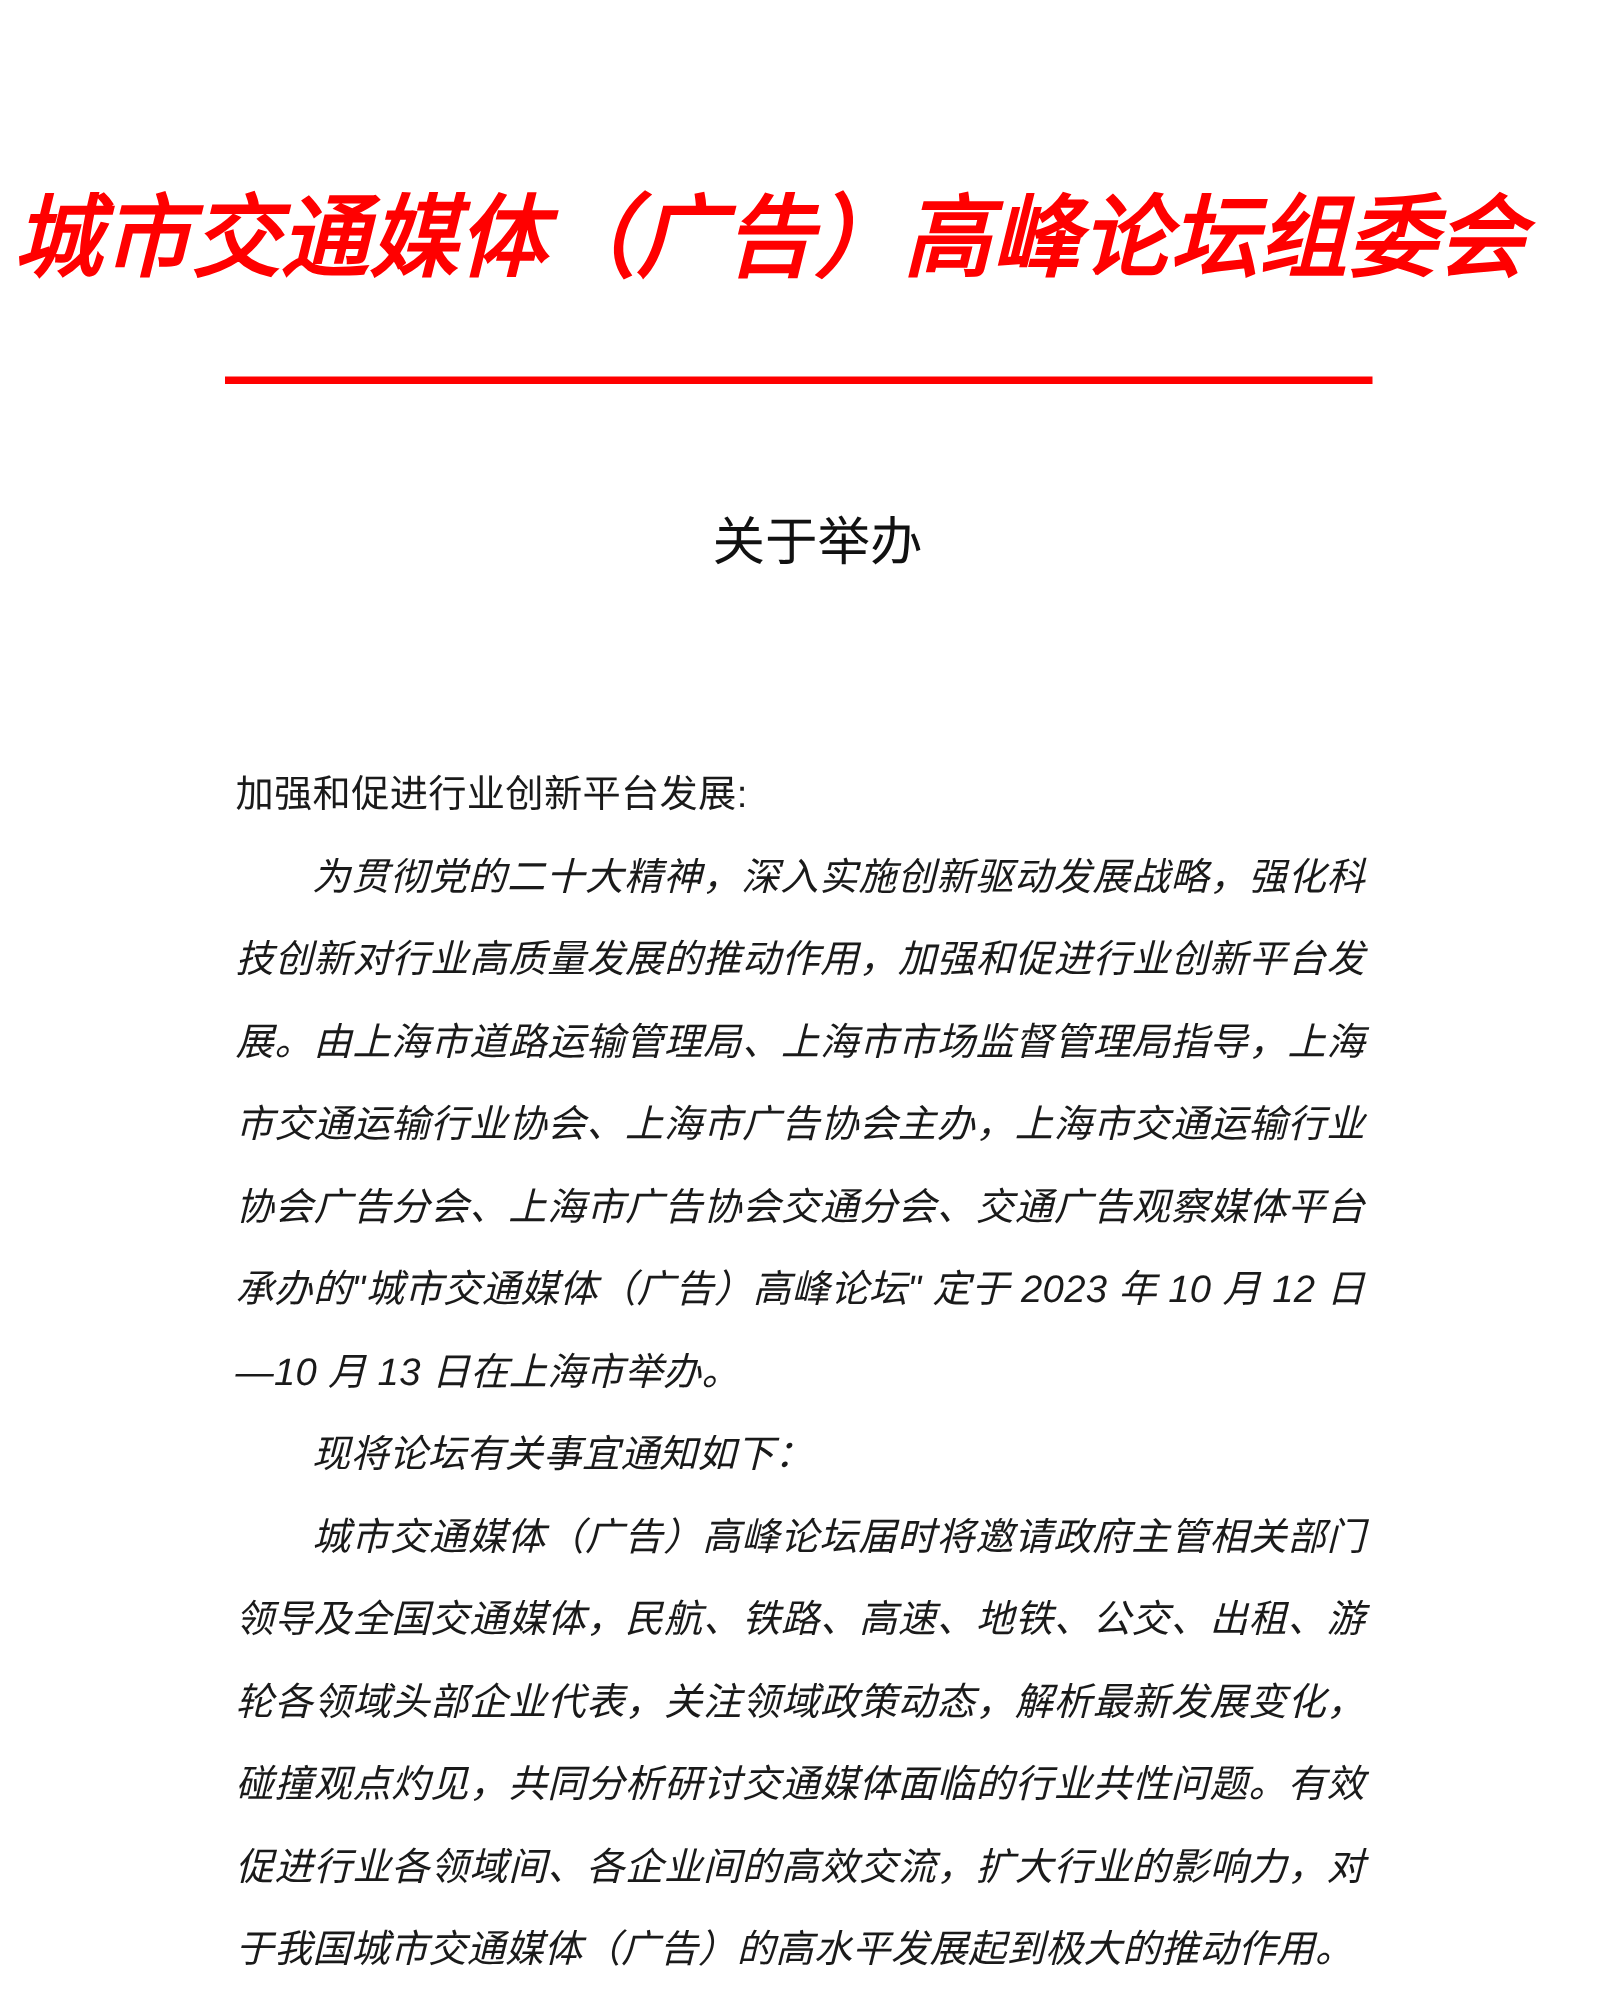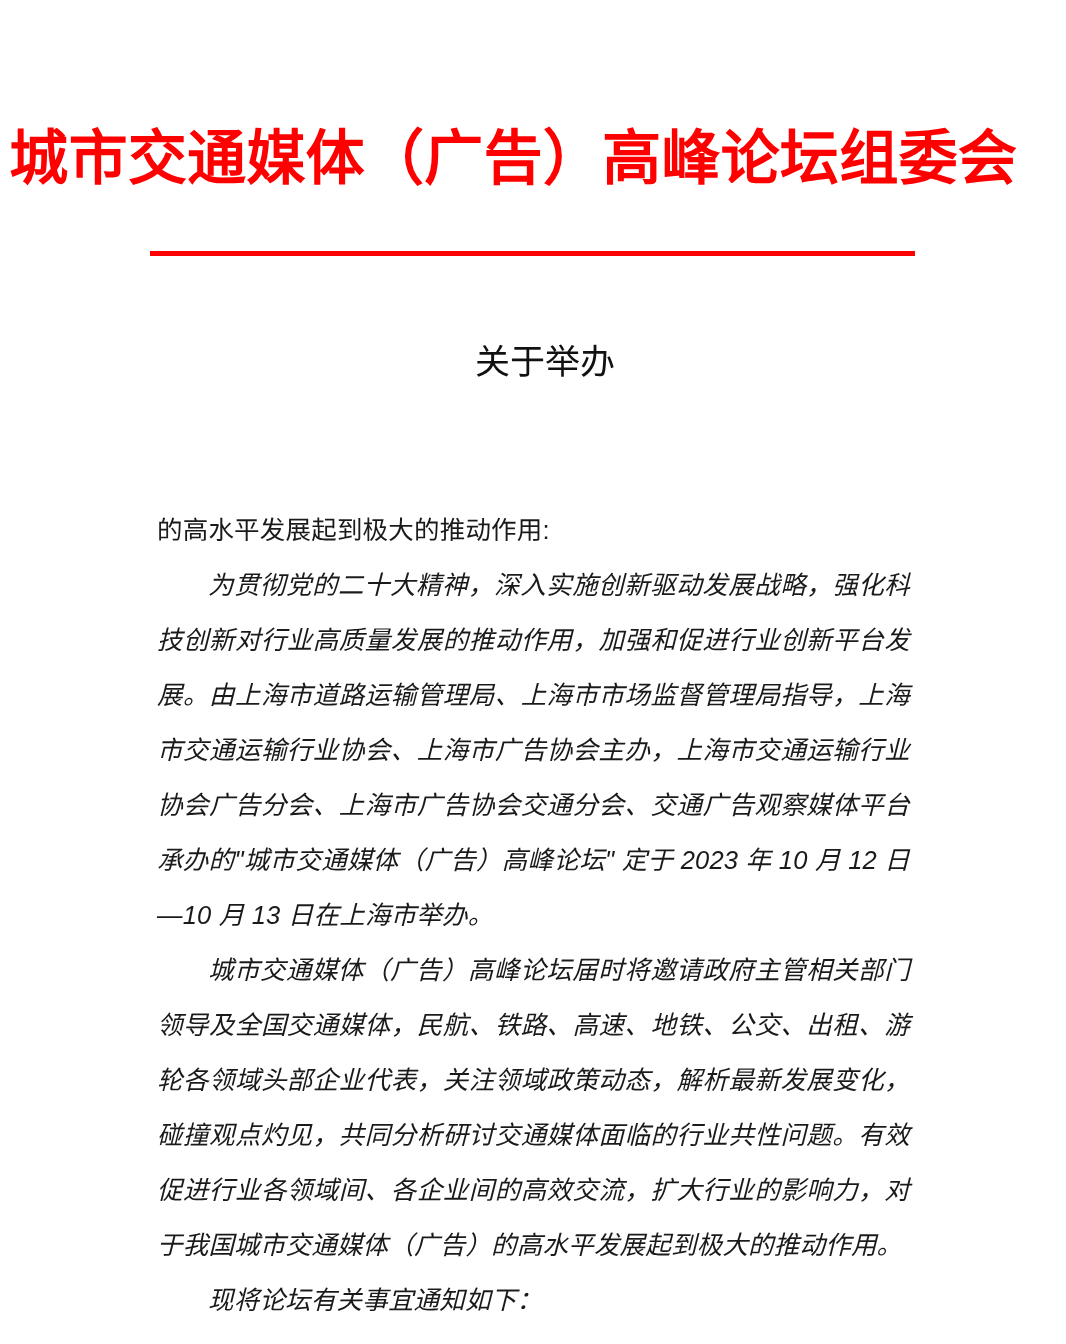--- a/index.html
+++ b/index.html
@@ -24,20 +24,21 @@
     background: #ffffff;
   }
 
   
   .letterhead {
     position: absolute;
     left: 0;
     top: 122px;
     width: 934px;
     text-align: center;
+    font-style: italic;
   }
   .letterhead-title {
     display: block;
     color: #ff0000;
     font-family: "Liberation Sans", "DejaVu Sans", sans-serif;
     font-weight: 700;
     font-size: 60px;
     line-height: 74px;
     letter-spacing: 0.5px;
     white-space: nowrap;
@@ -106,19 +107,19 @@
   <div class="letterhead">
     <span class="letterhead-title">城市交通媒体（广告）高峰论坛组委会</span>
   </div>
   <div class="letterhead-rule"></div>
 
   <div class="doc-title">
     <span class="doc-title-line line-1">关于举办</span>
   </div>
 
   <div class="body-text">
-    <p class="para">的高水平发展起到极大的推动作用:</p>
+    <p class="para">加强和促进行业创新平台发展:</p>
     <p class="para indent">为贯彻党的二十大精神，深入实施创新驱动发展战略，强化科技创新对行业高质量发展的推动作用，加强和促进行业创新平台发展。由上海市道路运输管理局、上海市市场监督管理局指导，上海市交通运输行业协会、上海市广告协会主办，上海市交通运输行业协会广告分会、上海市广告协会交通分会、交通广告观察媒体平台承办的"城市交通媒体（广告）高峰论坛" 定于 2023 年 10 月 12 日—10 月 13 日在上海市举办。</p>
+    <p class="para indent">现将论坛有关事宜通知如下：</p>
     <p class="para indent">城市交通媒体（广告）高峰论坛届时将邀请政府主管相关部门领导及全国交通媒体，民航、铁路、高速、地铁、公交、出租、游轮各领域头部企业代表，关注领域政策动态，解析最新发展变化，碰撞观点灼见，共同分析研讨交通媒体面临的行业共性问题。有效促进行业各领域间、各企业间的高效交流，扩大行业的影响力，对于我国城市交通媒体（广告）的高水平发展起到极大的推动作用。</p>
-    <p class="para indent">现将论坛有关事宜通知如下：</p>
   </div>
 
 </div>
 
 </body></html>

